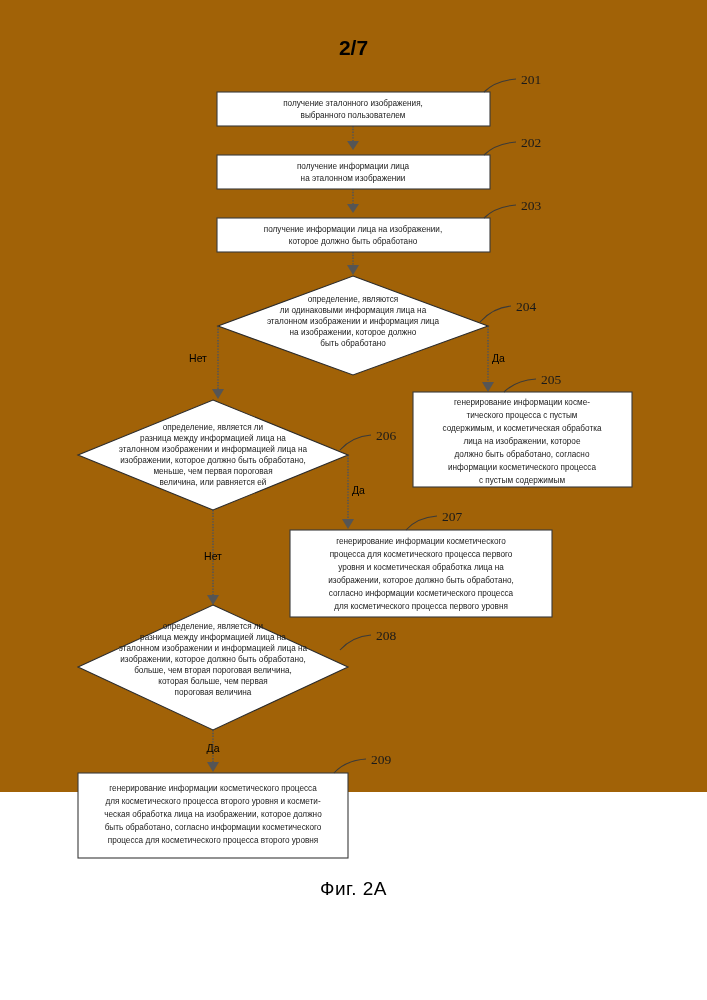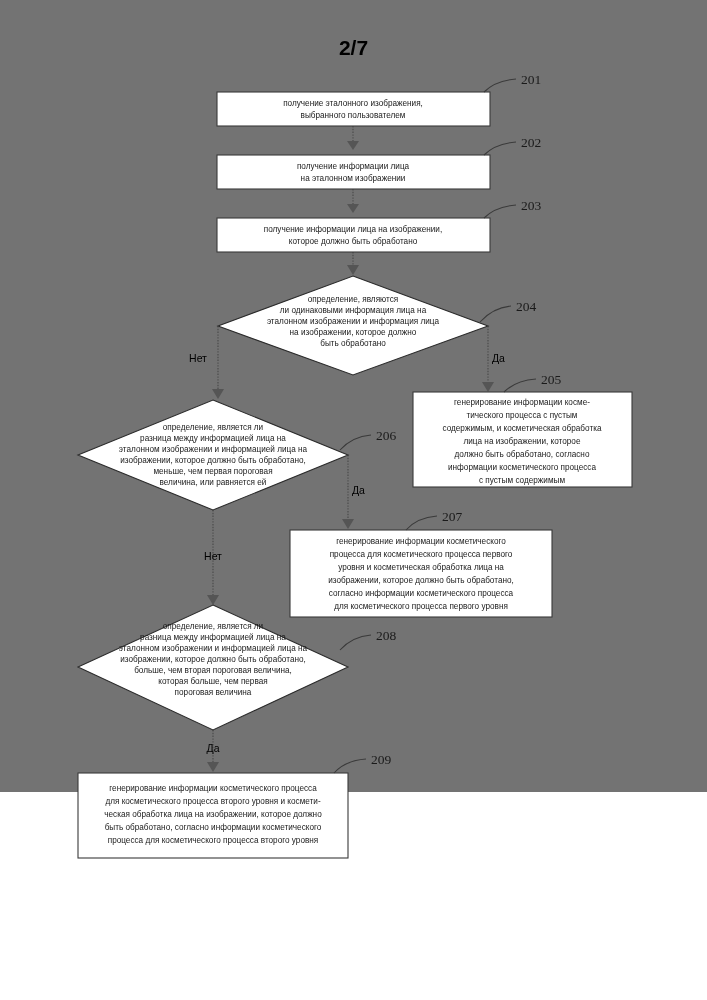--- a/index.html
+++ b/index.html
@@ -12,21 +12,21 @@
     height: 1000px;
     position: relative;
     font-family: "Liberation Sans", sans-serif;
     overflow: hidden;
   }
   #sheet {
     position: absolute;
     left: 0; top: 0;
     width: 707px;
     height: 792px;
-    background: #737373;
+    background: #a16207;
   }
   .page-no {
     position: absolute;
     left: 0; right: 0;
     top: 36px;
     text-align: center;
     font-family: "Liberation Sans", sans-serif;
     font-size: 21px;
     font-weight: bold;
     color: #000;
@@ -252,14 +252,15 @@
       <text x="213" y="830" text-anchor="middle">быть обработано, согласно информации косметического</text>
       <text x="213" y="843" text-anchor="middle">процесса для косметического процесса второго уровня</text>
     </g>
     <g>
       <path class="leader" d="M 334 773 C 342 764 353 760 366 759"></path>
       <text class="ref" x="371" y="764">209</text>
     </g>
 
   </svg>
 
+  <div class="fig-caption">Фиг. 2А</div>
 
 </div>
 
 </body></html>

